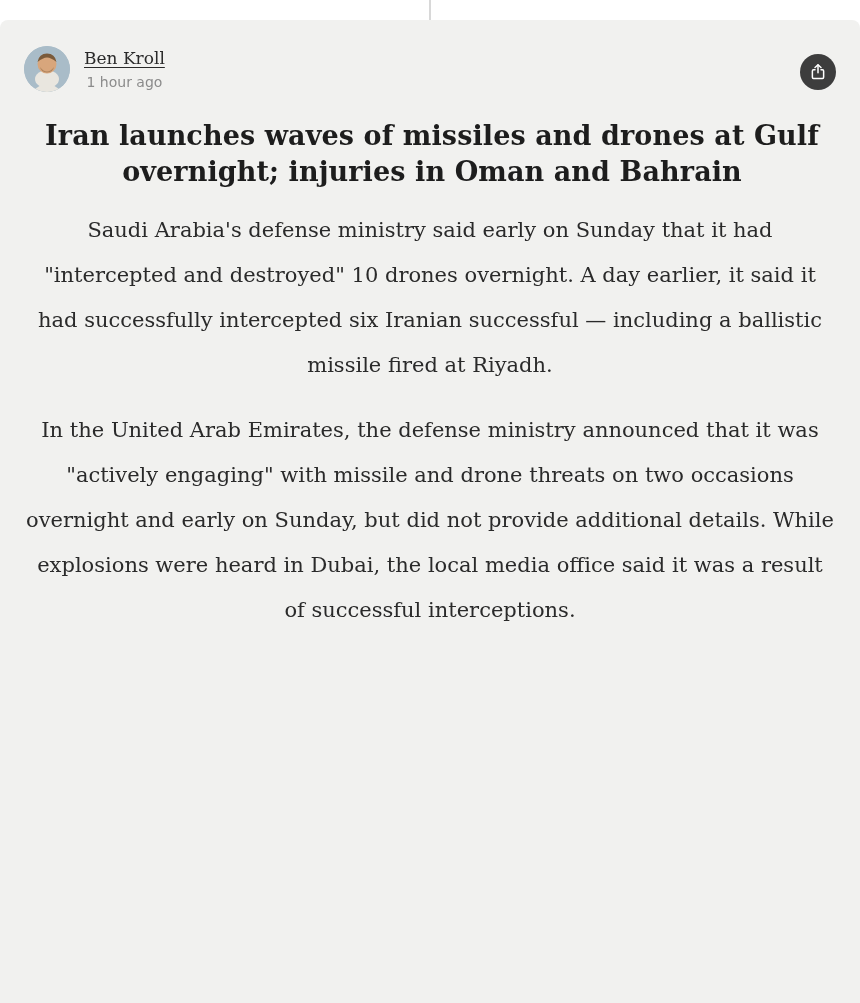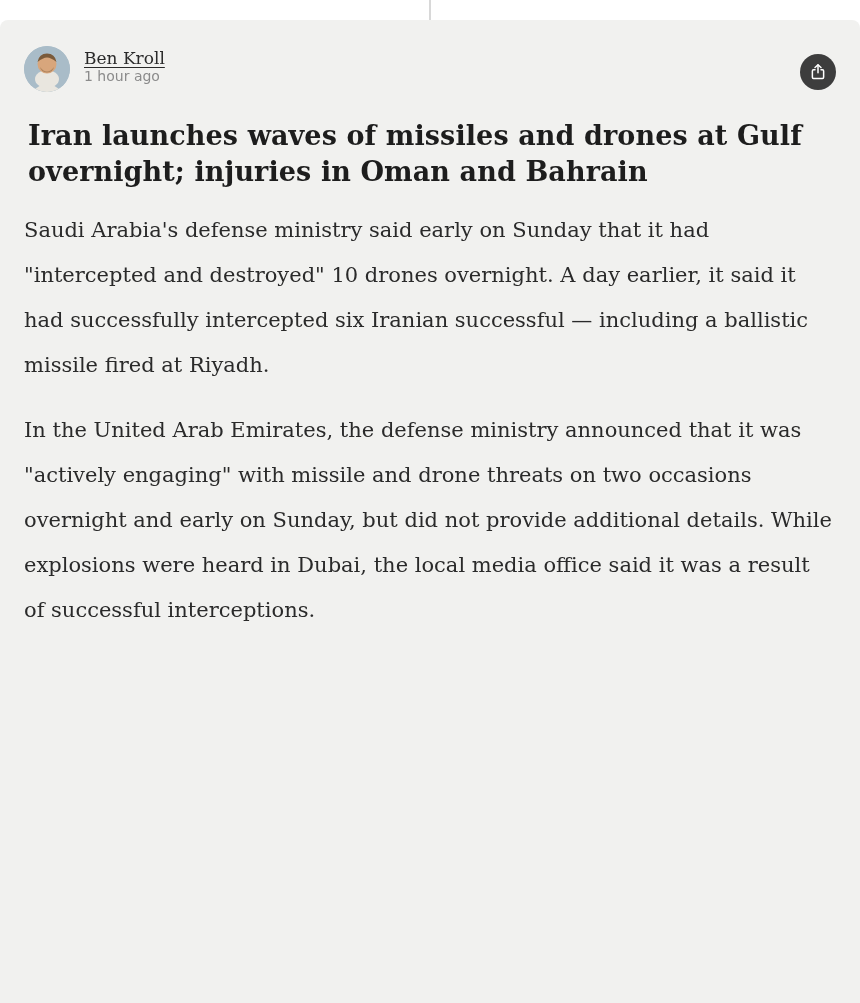--- a/index.html
+++ b/index.html
@@ -23,36 +23,37 @@
     height:20px;background:#ffffff;position:relative;
   }
   .col-divider{
     position:absolute;left:429px;top:0;bottom:0;width:2px;background:var(--divider);
   }
   .post-card{
     background:var(--card-bg);
     height:983px;
     border-radius:8px 8px 0 0;
     padding:26px 24px 30px 24px;
+    text-align:center;
   }
   .post-header{
     display:flex;align-items:flex-start;
   }
   .avatar{
     width:46px;height:46px;border-radius:50%;overflow:hidden;flex:0 0 auto;
     background:#a9bcc8;
   }
   .author-block{margin-left:14px;padding-top:2px;}
   .author-link{
     font-size:17px;color:var(--link);text-decoration:underline;
     text-underline-offset:3px;cursor:pointer;font-family:"DejaVu Serif",serif;
   }
   .timestamp{
     font-family:"DejaVu Sans", sans-serif;
-    font-size:14px;color:var(--muted);
+    font-size:14px;color:var(--muted);margin-top:6px;
   }
   .share-btn{
     margin-left:auto;width:36px;height:36px;border-radius:50%;
     background:var(--share-bg);display:flex;align-items:center;justify-content:center;
     cursor:pointer;border:none;flex:0 0 auto;margin-top:8px;
   }
   h1.headline{
     margin:26px 0 6px 4px;
     font-size:27px;line-height:36px;font-weight:bold;color:var(--headline);
     letter-spacing:0.1px;

